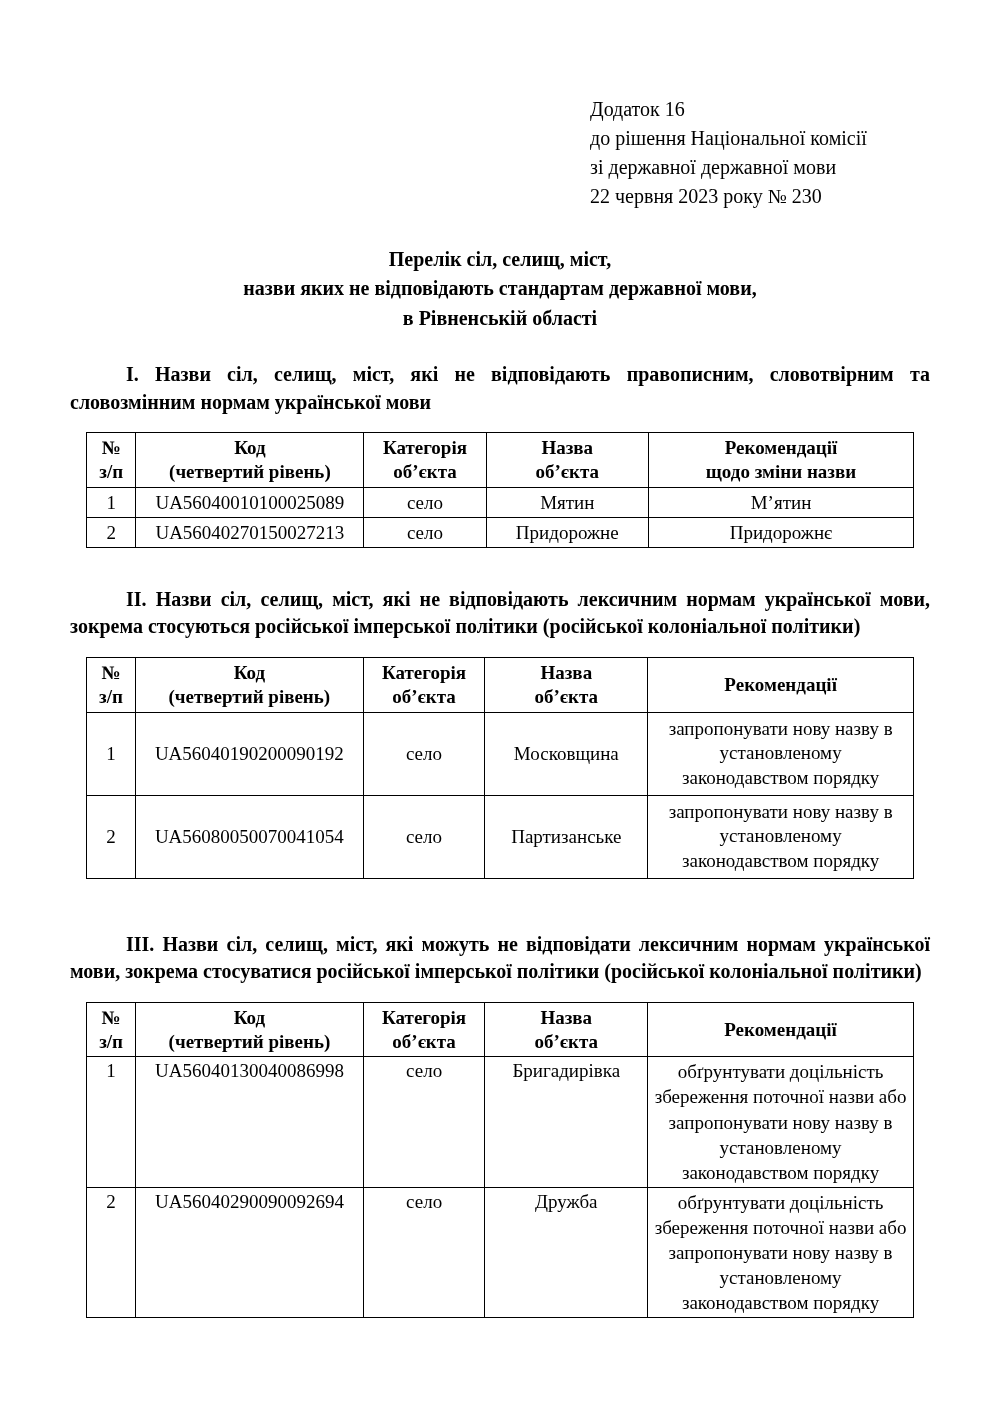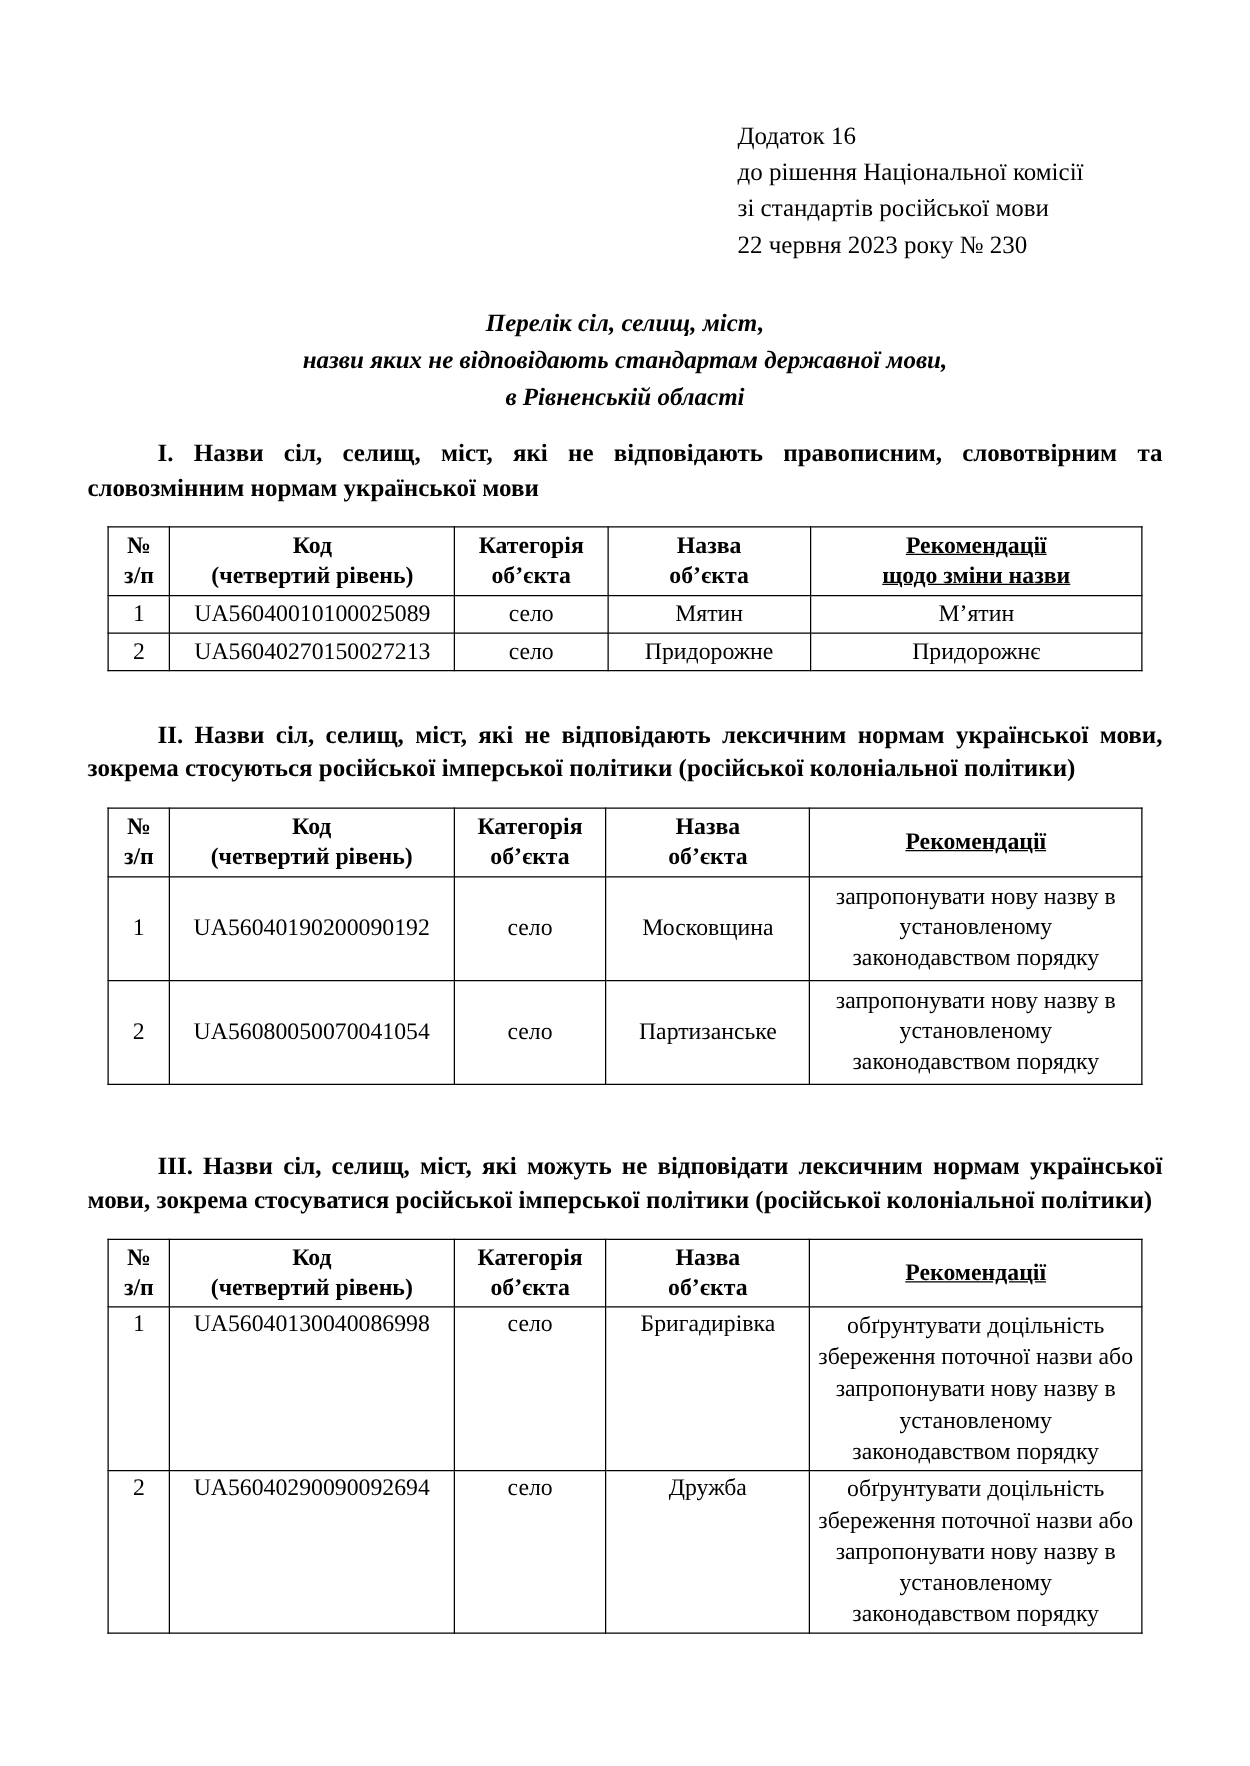--- a/index.html
+++ b/index.html
@@ -37,30 +37,29 @@
   
   .doc-title {
     margin-top: 34px;
     text-align: center;
     font-weight: bold;
     font-size: 20px;
     line-height: 1.47;
   }
   .doc-title div {
     white-space: nowrap;
-    font-style: italic;
   }
 
   
   .section-heading {
     font-weight: bold;
     font-size: 20px;
     text-align: justify;
     text-align-last: left;
-    margin-top: 17px;
+    margin-top: 28px;
     margin-bottom: 16px;
     text-indent: 56px;
     line-height: 1.38;
   }
   .section-heading.sec2 { margin-top: 38px; }
   .section-heading.sec3 { margin-top: 52px; }
 
   
   table.reg {
     border-collapse: collapse;
@@ -77,38 +76,38 @@
   }
   table.reg thead th {
     font-weight: bold;
     line-height: 1.25;
     padding: 3px 4px;
   }
   .col-num   { width: 44px; }
   .col-code  { width: 224px; }
   .col-cat   { width: 118px; }
   .col-name  { width: 162px; }
-  .col-rec   { width: 280px; text-decoration: underline; }
+  .col-rec   { width: 280px; }
 
   .t1 td { height: 27px; }
   .t2 td { height: 32px; }
   .t2 .rec-cell { line-height: 1.3; padding: 4px 6px; }
   .t3 .rec-cell { line-height: 1.32; padding: 2px 6px; }
   .t3 td { vertical-align: top; }
   .t3 td.mid { vertical-align: top; }
 </style>
 </head>
 <body>
 
 <div class="page">
 
   <div class="doc-header">
     <div>Додаток 16</div>
     <div>до рішення Національної комісії</div>
-    <div>зі стандартів російської мови</div>
+    <div>зі державної державної мови</div>
     <div>22 червня 2023 року № 230</div>
   </div>
 
   <div class="doc-title">
     <div>Перелік сіл, селищ, міст,</div>
     <div>назви яких не відповідають стандартам державної мови,</div>
     <div>в Рівненській області</div>
   </div>
 
   <p class="section-heading sec1">I. Назви сіл, селищ, міст, які не відповідають правописним, словотвірним та словозмінним нормам української мови</p>

